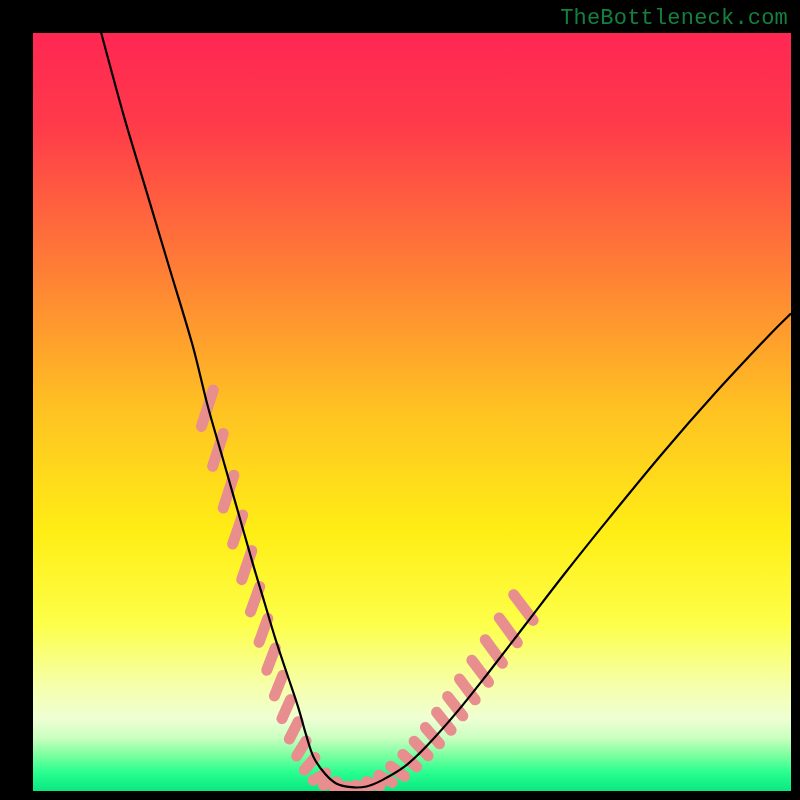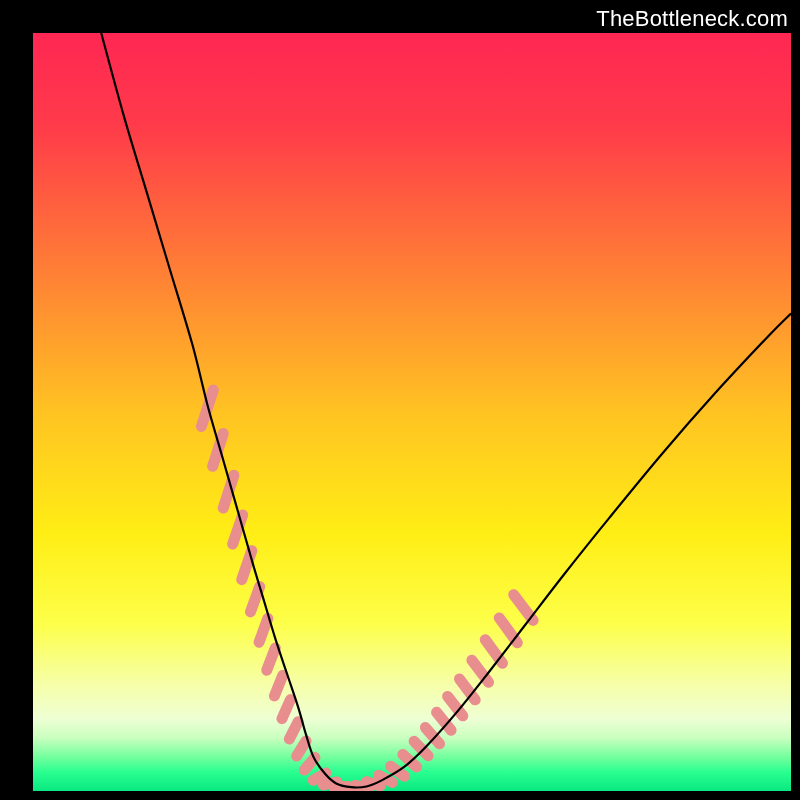--- a/index.html
+++ b/index.html
@@ -22,25 +22,26 @@
     left: 33px;
     top: 33px;
     width: 758px;
     height: 758px;
     overflow: hidden;
   }
   .watermark {
     position: absolute;
     top: 6px;
     right: 12px;
-    color: #ffffff;
+    color: #15803d;
     font-size: 22px;
     font-weight: 500;
     letter-spacing: 0.2px;
     user-select: none;
+    font-family: Liberation Mono, monospace;
   }
   svg { display: block; }
 </style>
 </head>
 <body>
 
 <div class="frame">
   <div class="plot-area">
     <svg id="plot-svg" width="758" height="758" viewBox="0 0 758 758" preserveAspectRatio="none">
       <defs>

